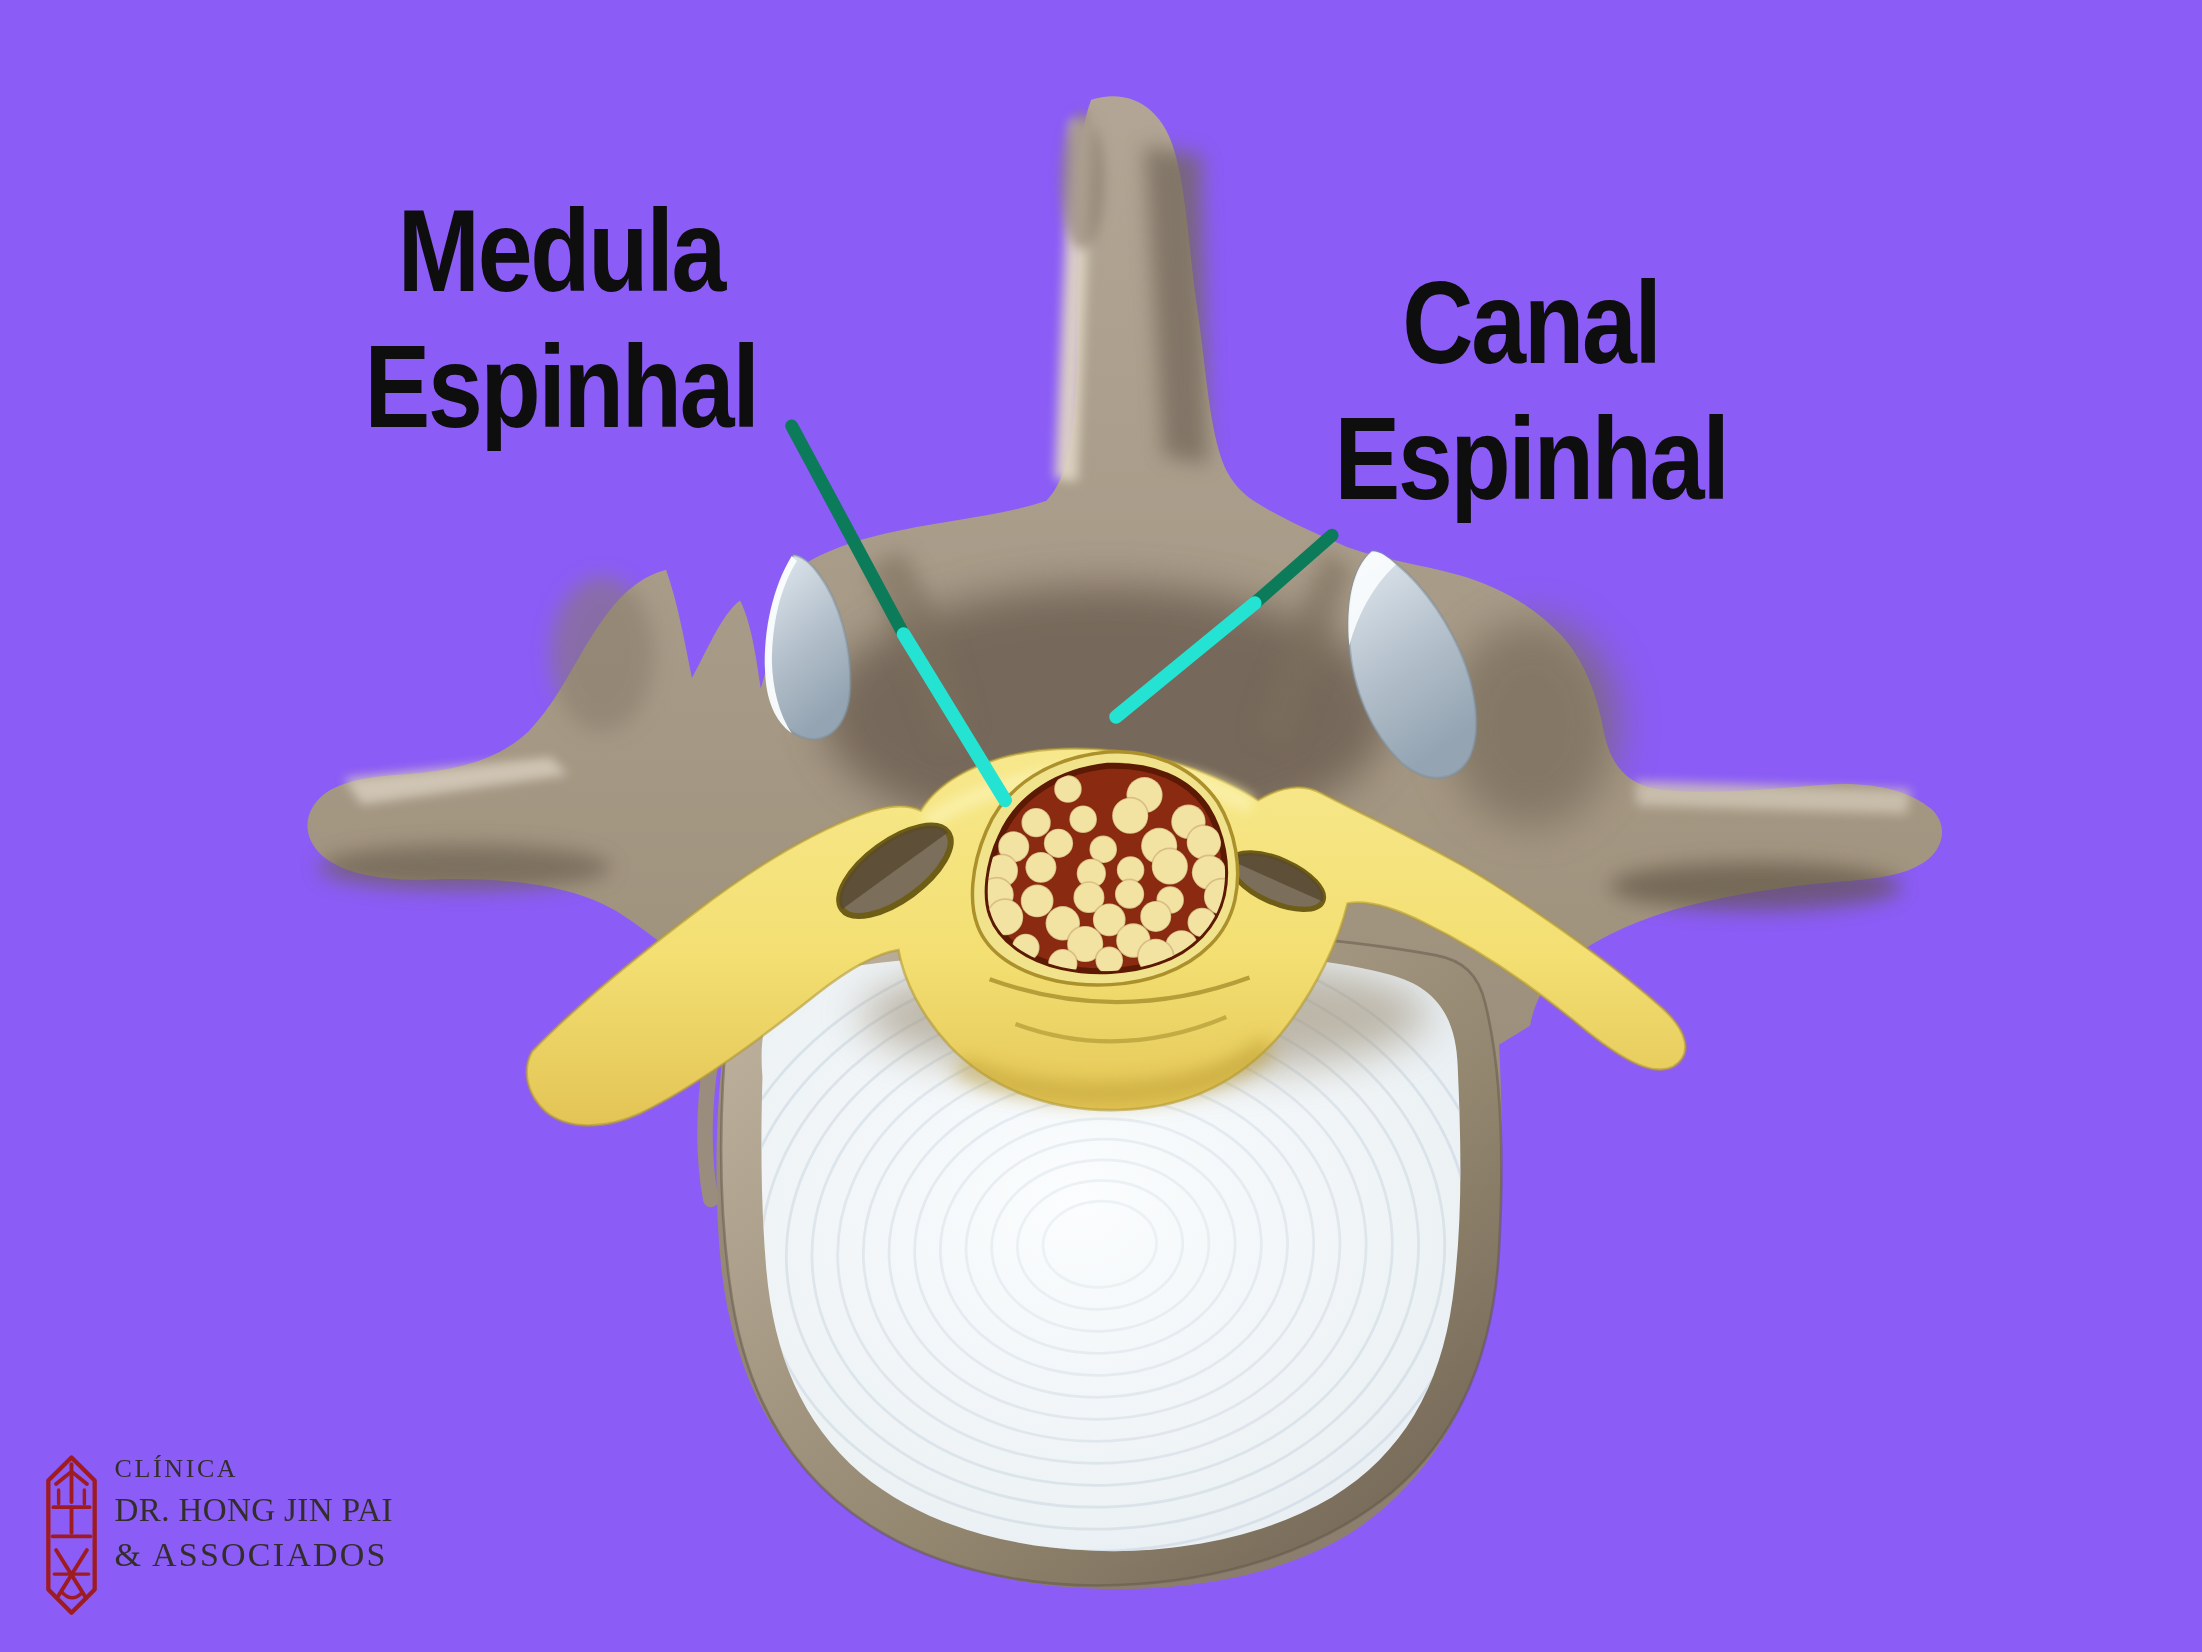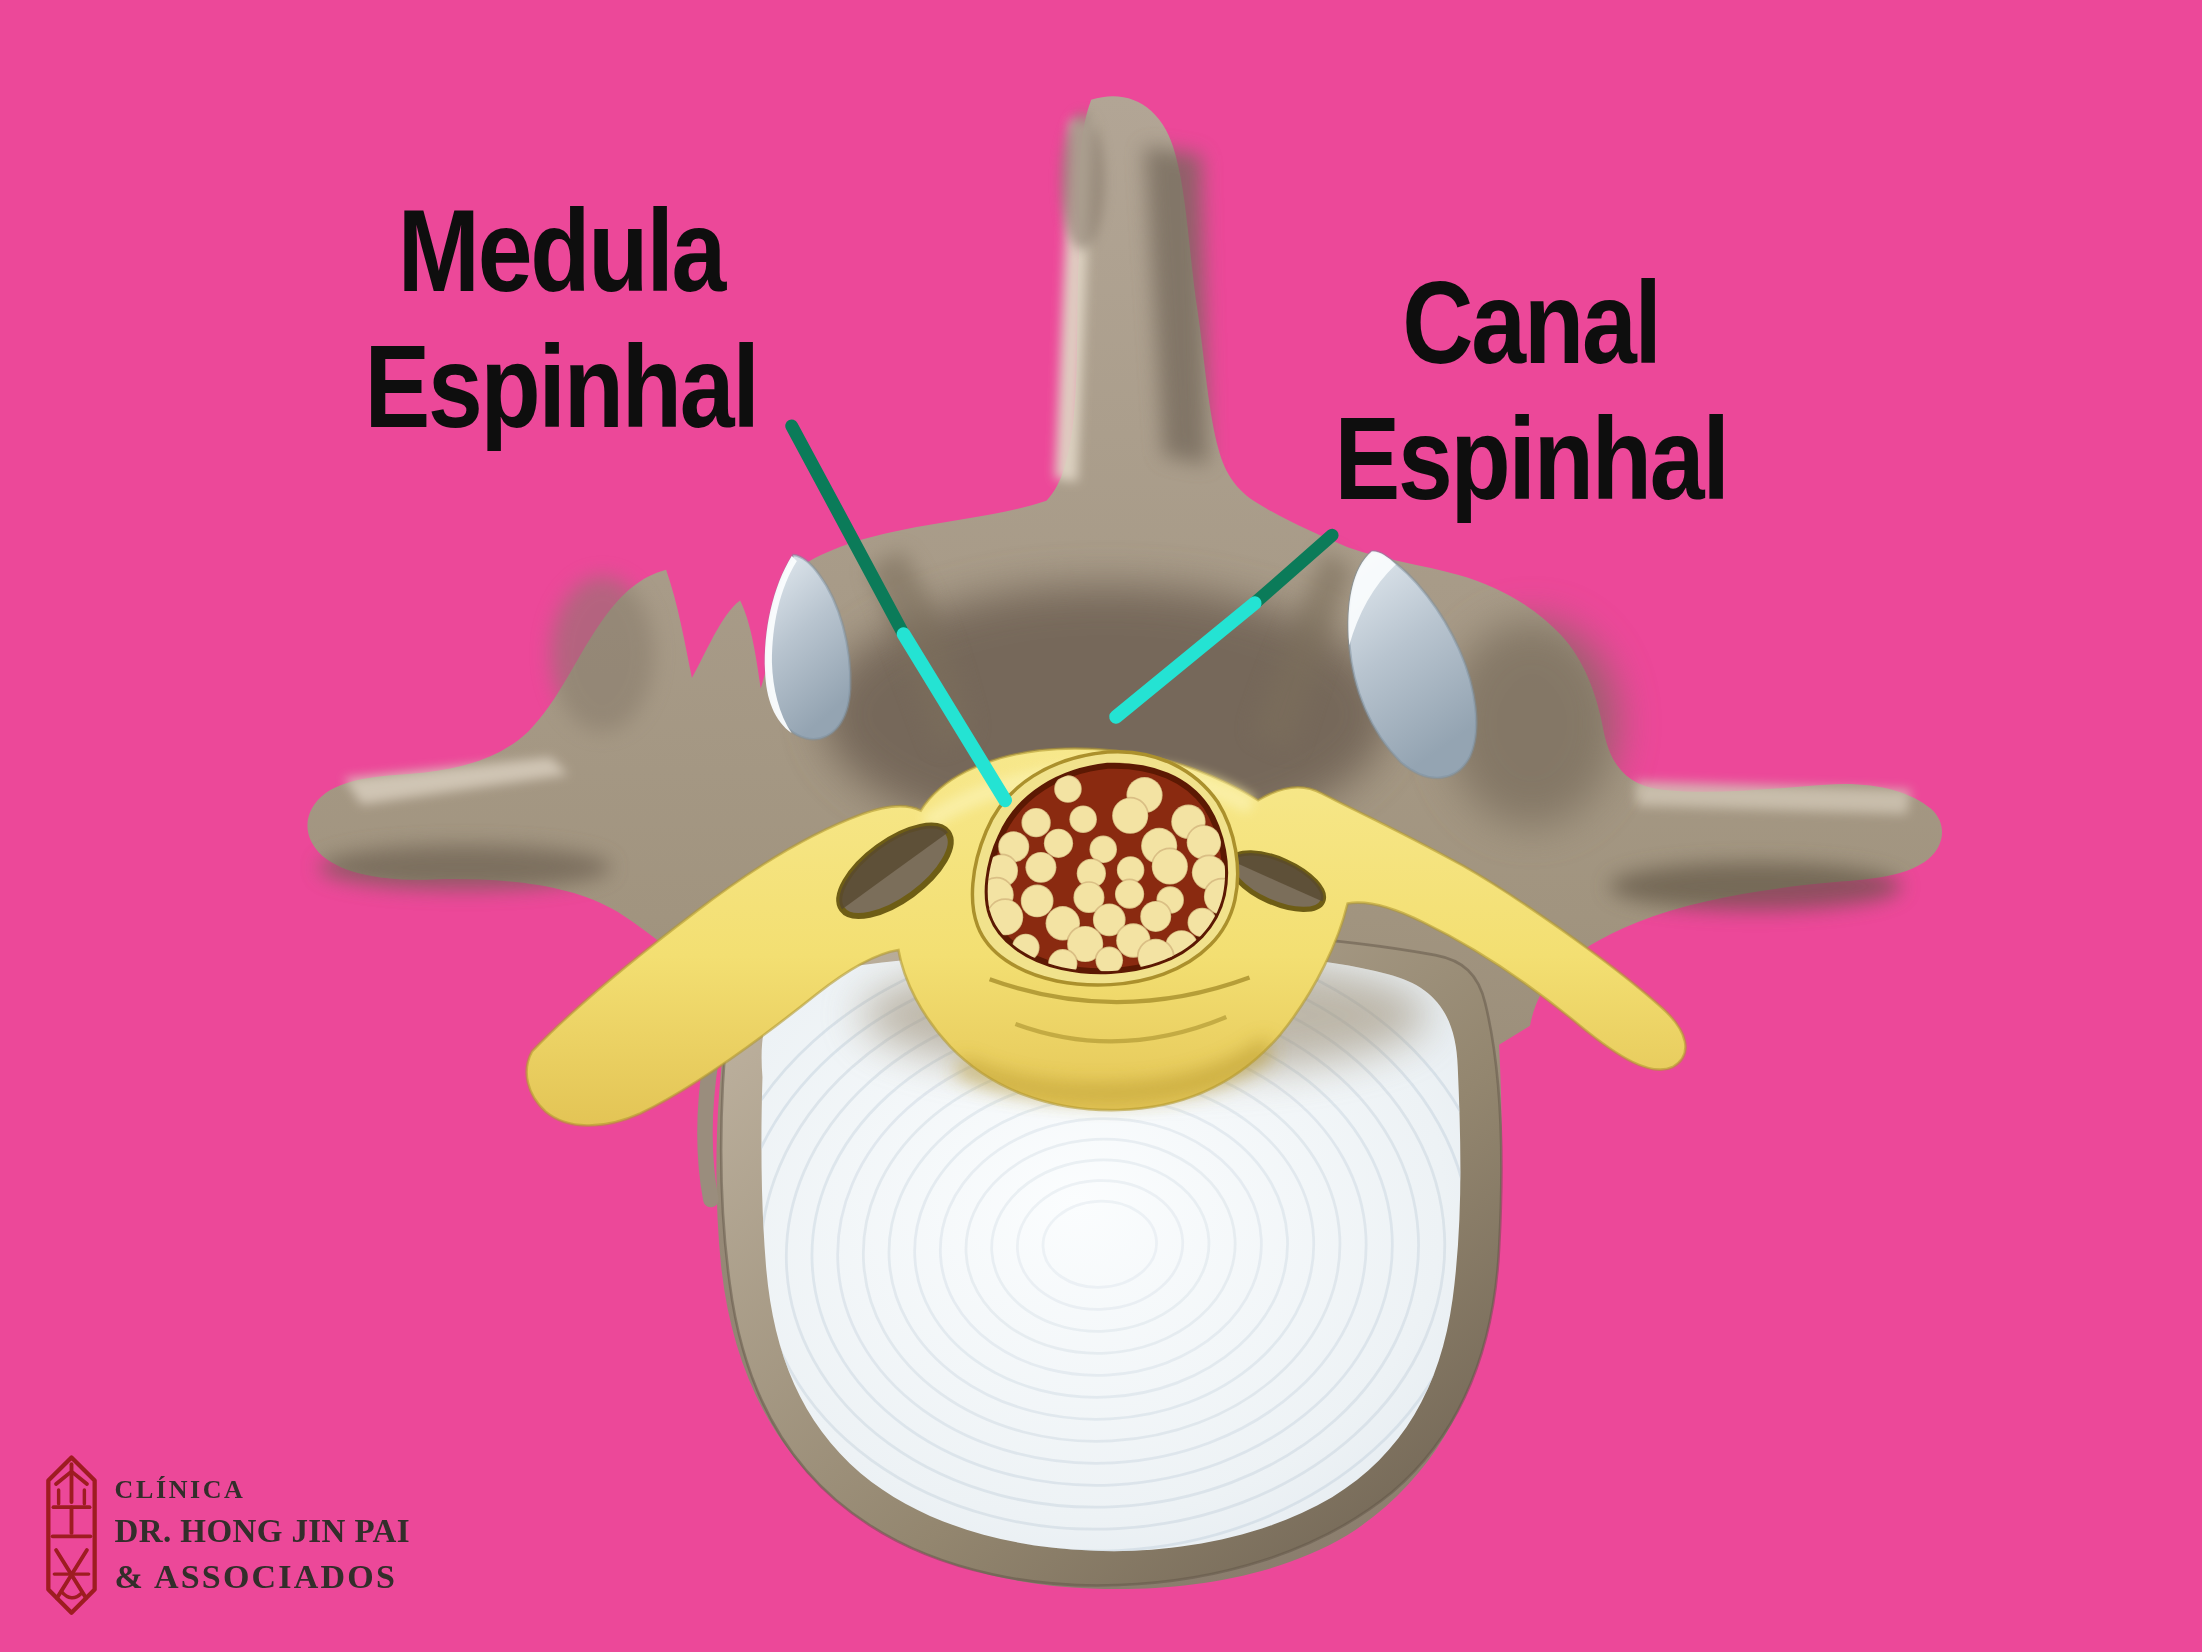--- a/index.html
+++ b/index.html
@@ -1,23 +1,23 @@
 <!DOCTYPE html>
 <html style="font-size:13.8px"><head>
 <meta charset="utf-8">
 <style>
   html,body{margin:0;padding:0;background:#ffffff;width:2203px;height:1653px;overflow:hidden;}
-  .stage{position:relative;width:2203px;height:1653px;background:#ec4899;font-family:"Liberation Sans",sans-serif;}
+  .stage{position:relative;width:2203px;height:1653px;background:#8b5cf6;font-family:"Liberation Sans",sans-serif;}
   .stage > svg{position:absolute;left:0;top:0;}
   .anno{position:absolute;color:#0e0e0e;font-weight:bold;font-size:116px;line-height:136px;
         letter-spacing:-2.6px;text-align:center;white-space:nowrap;
         transform:translateX(-50%) scaleX(0.85);}
   #label-medula{left:561px;top:183px;}
   #label-canal{left:1531px;top:255px;}
-  .logo{position:absolute;left:43px;top:1454px;height:163px;display:flex;align-items:center;gap:14.6px;font-weight:bold;}
+  .logo{position:absolute;left:43px;top:1454px;height:163px;display:flex;gap:14.6px;}
   .logo-text{display:flex;flex-direction:column;gap:7.7px;font-family:"Liberation Serif",serif;color:#332e2b;}
   .logo-clinic{font-size:26px;letter-spacing:2.6px;}
   .logo-doctor{font-size:33px;letter-spacing:0.4px;}
   .logo-assoc{font-size:34px;letter-spacing:2.2px;}
 </style>
 </head>
 <body>
 
 <div class="stage">
 

